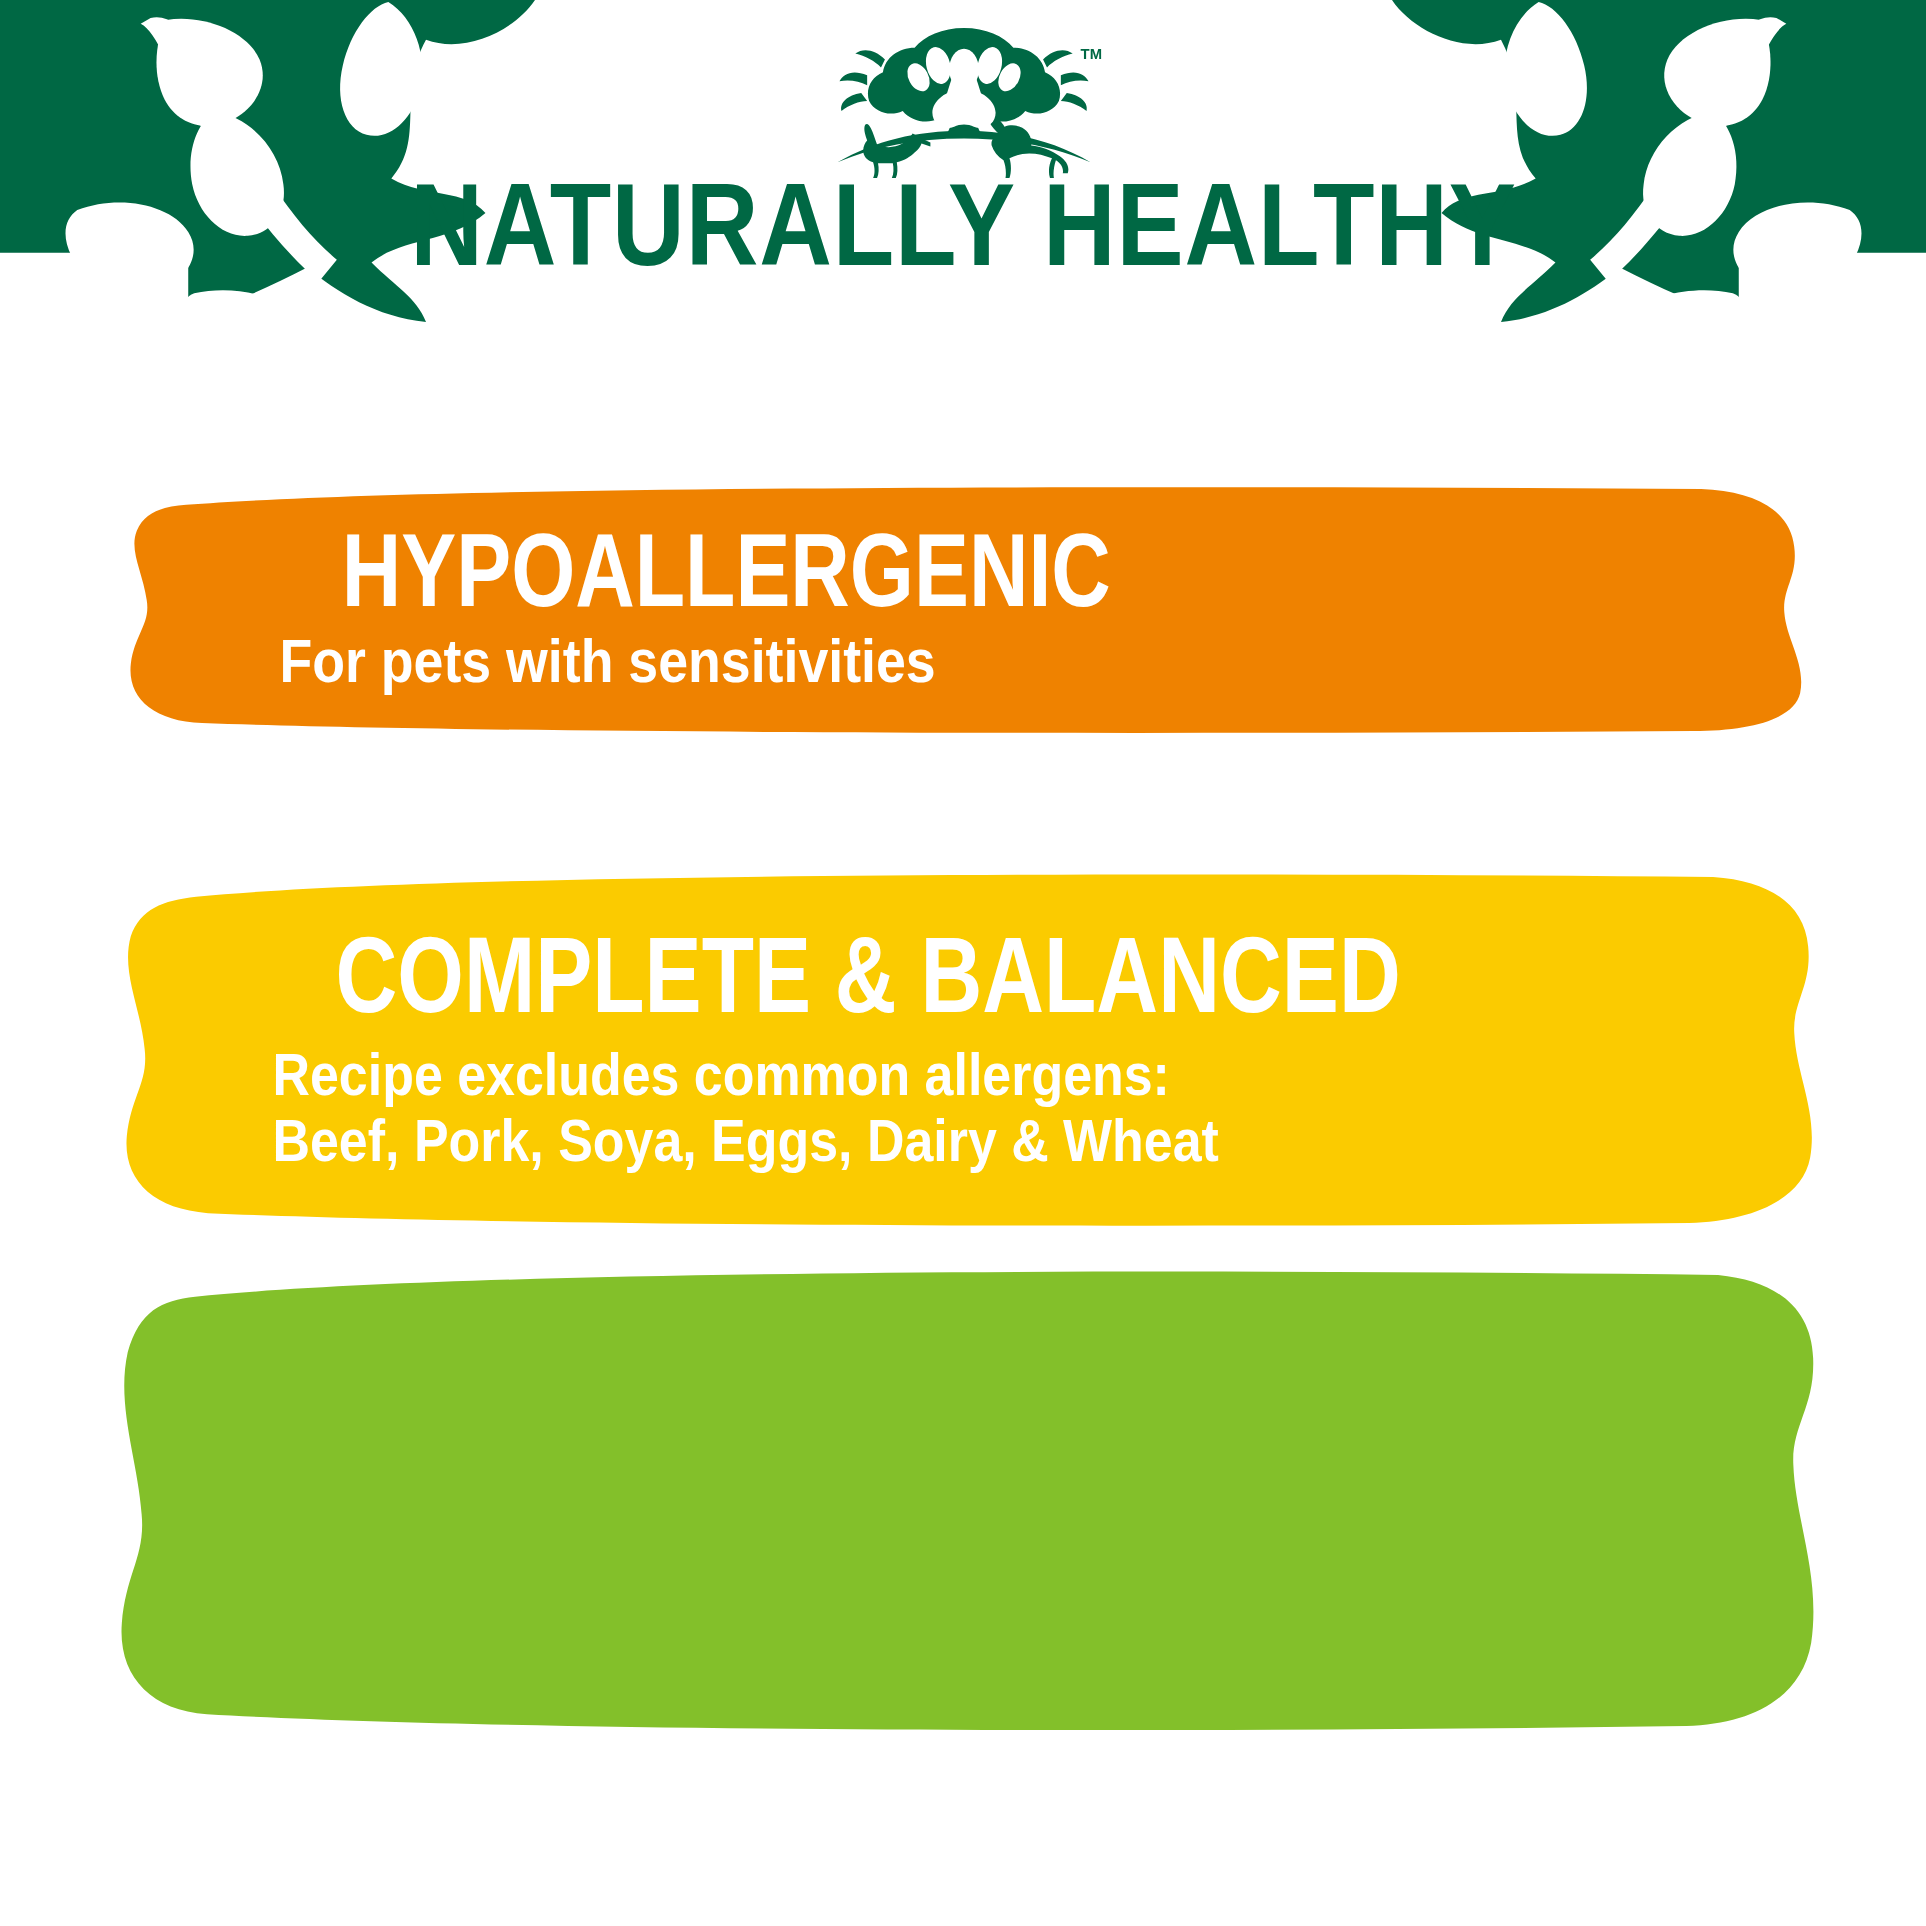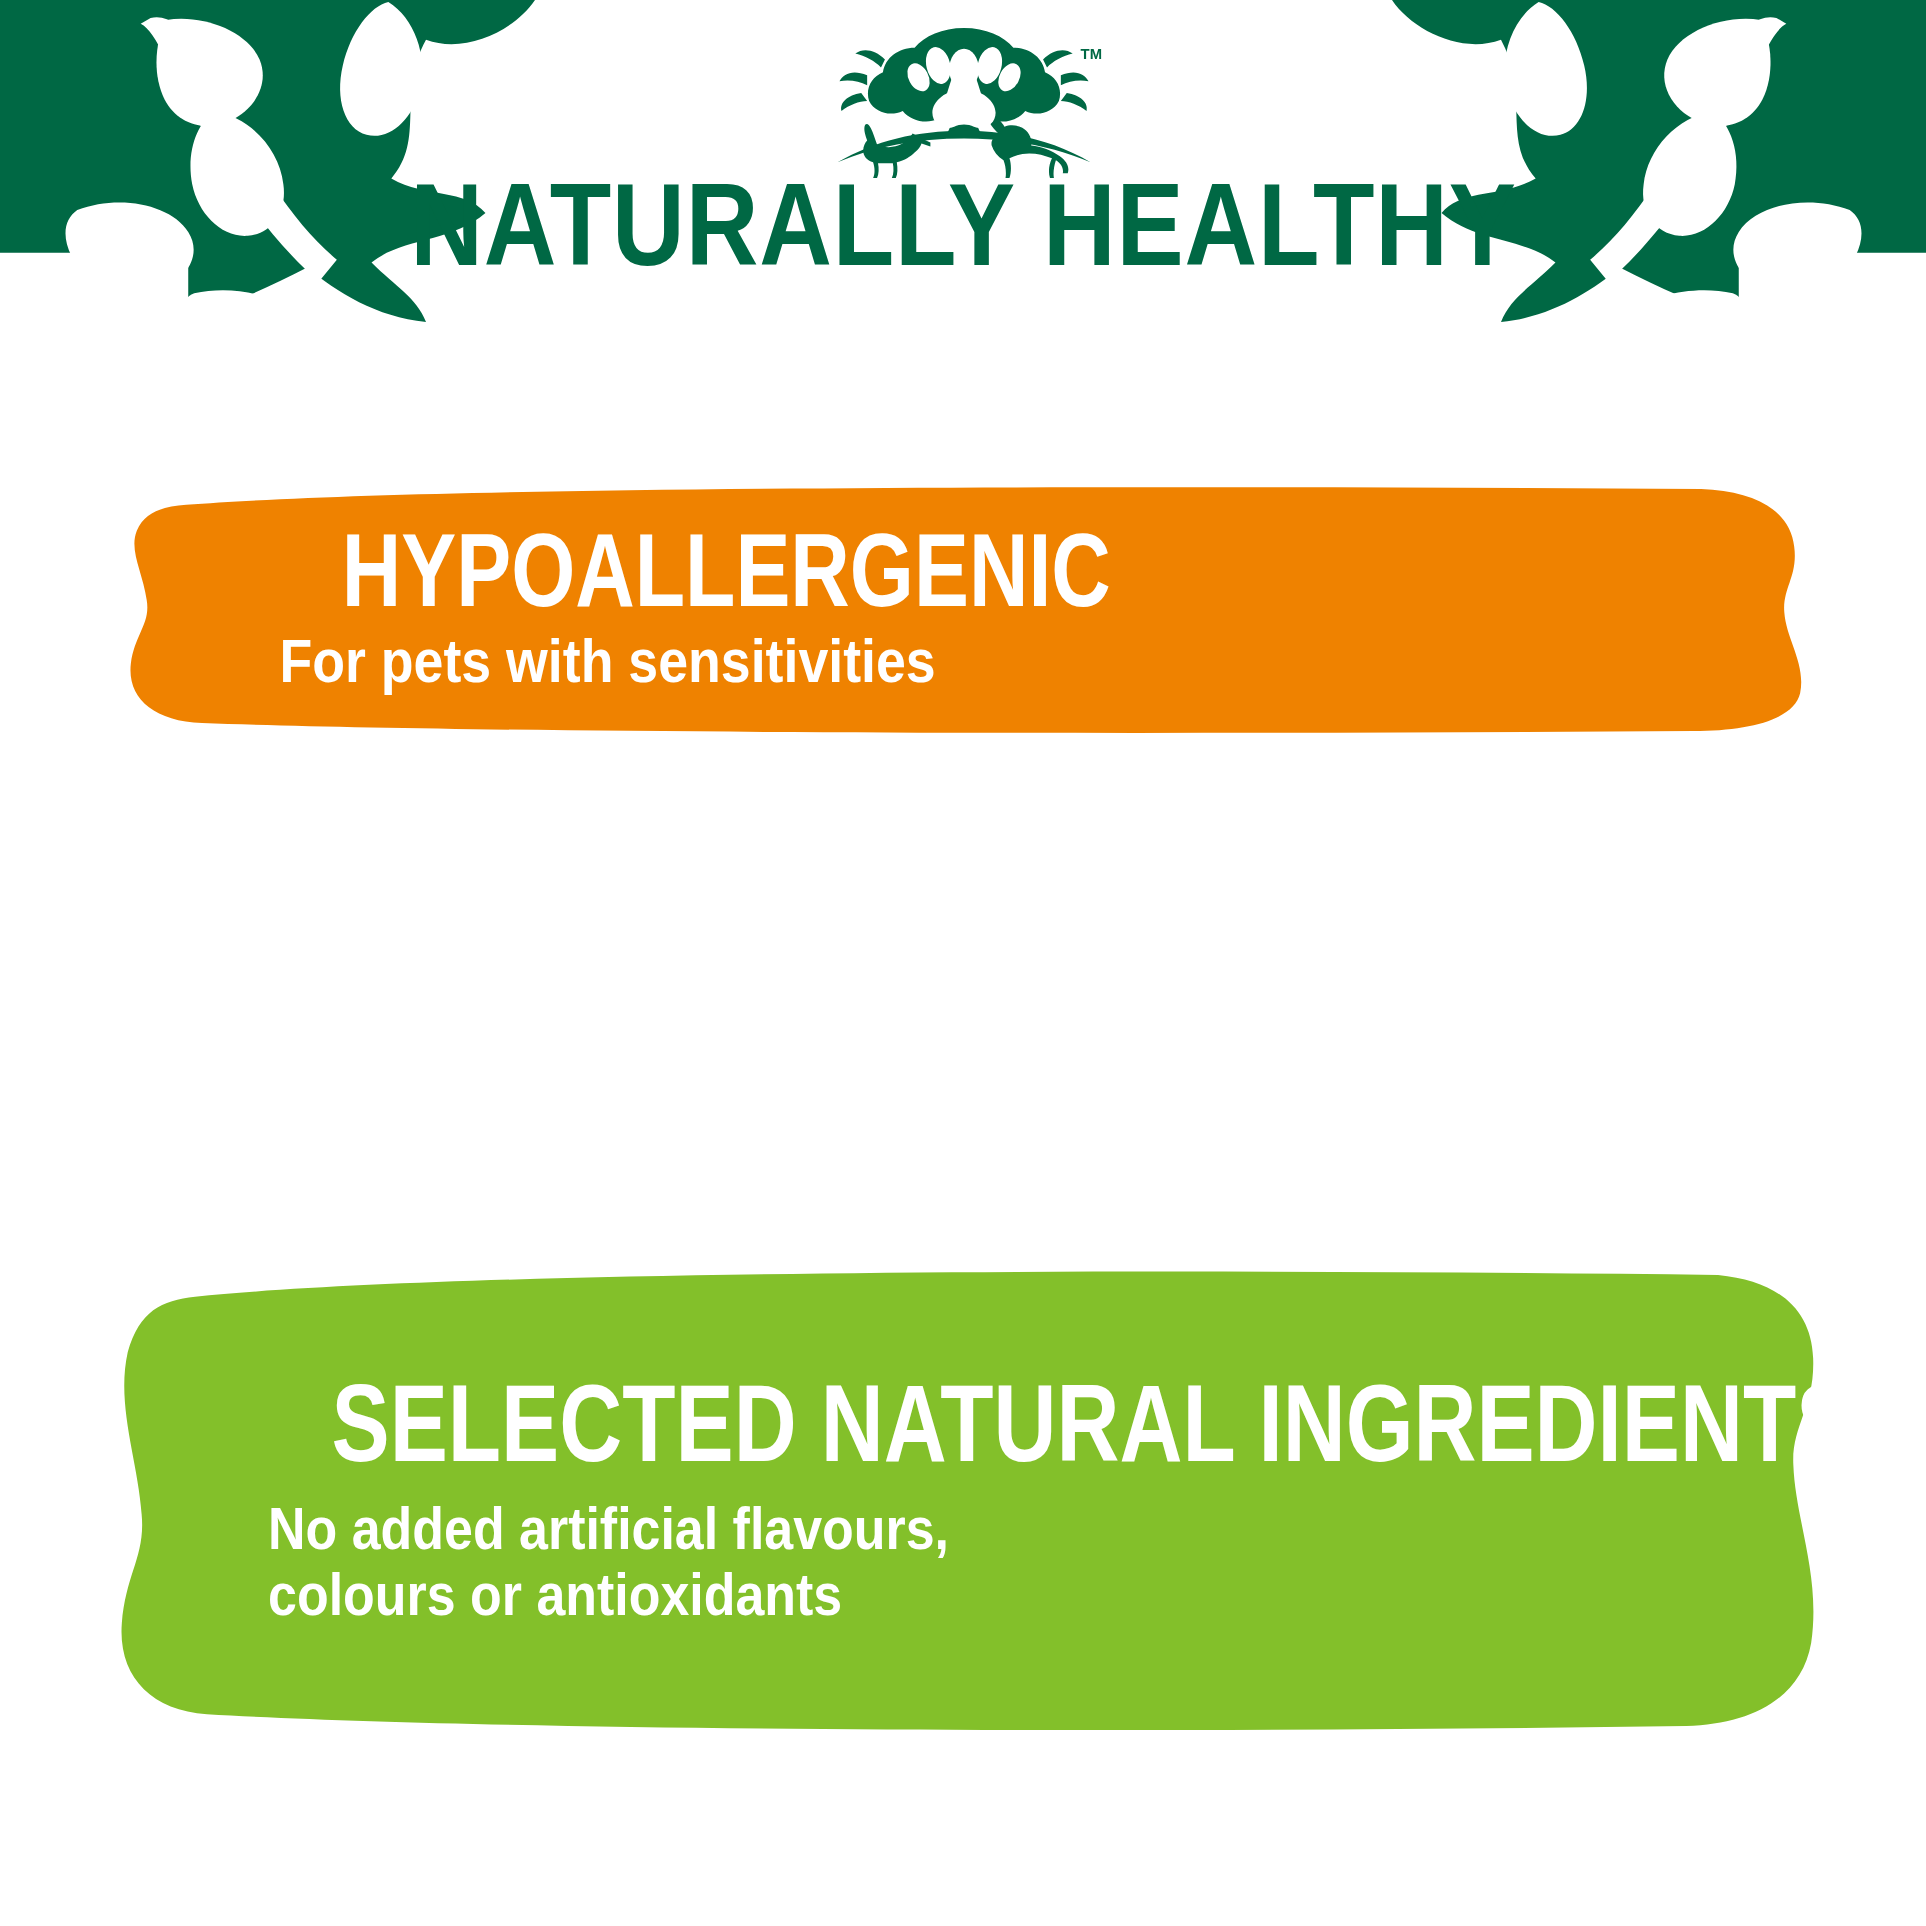--- a/index.html
+++ b/index.html
@@ -286,39 +286,57 @@
           C26,88 12,66 20,46
           C28,28 44,22 70,20 Z"></path>
       </svg>
     </div>
     <div class="content">
       <div class="headline">HYPOALLERGENIC</div>
       <div class="sub">For pets with sensitivities</div>
     </div>
   </div>
 
+  <div class="banner" id="banner-complete">
+    <div class="blob">
+      <svg viewBox="0 0 1730 360" preserveAspectRatio="none" xmlns="http://www.w3.org/2000/svg">
+        <path fill="#FBCB00" d="
+          M88,26
+          C320,4 920,0 1620,6
+          C1678,10 1712,34 1716,76
+          C1720,116 1700,132 1702,164
+          C1704,206 1726,244 1718,290
+          C1710,332 1660,354 1596,356
+          C1000,362 380,358 100,346
+          C44,342 14,312 18,268
+          C22,228 40,214 36,180
+          C32,138 12,102 22,66
+          C32,38 54,30 88,26 Z"></path>
+      </svg>
+    </div>
+    <div class="content">
+      <div class="headline">COMPLETE &amp; BALANCED</div>
+      <div class="sub">Recipe excludes common allergens:</div>
+      <div class="sub">Beef, Pork, Soya, Eggs, Dairy &amp; Wheat</div>
+    </div>
+  </div>
 
   <div class="banner" id="banner-selected">
     <div class="blob">
       <svg viewBox="0 0 1740 470" preserveAspectRatio="none" xmlns="http://www.w3.org/2000/svg">
         <path fill="#83C02A" d="
           M92,30
           C330,6 930,0 1630,8
           C1690,14 1724,42 1726,92
           C1728,142 1704,160 1706,200
           C1708,256 1734,312 1724,380
           C1714,436 1664,462 1598,464
           C1000,472 380,468 104,452
           C46,448 14,412 18,360
           C22,310 42,292 38,250
           C34,194 12,140 24,86
           C36,44 58,34 92,30 Z"></path>
       </svg>
     </div>
-    <div class="content">
-      <div class="headline">SELECTED NATURAL INGREDIENTS</div>
-      <div class="sub">No added artificial flavours,</div>
-      <div class="sub">colours or antioxidants</div>
-    </div>
   </div>
 
 </div>
 
 
 </body></html>

